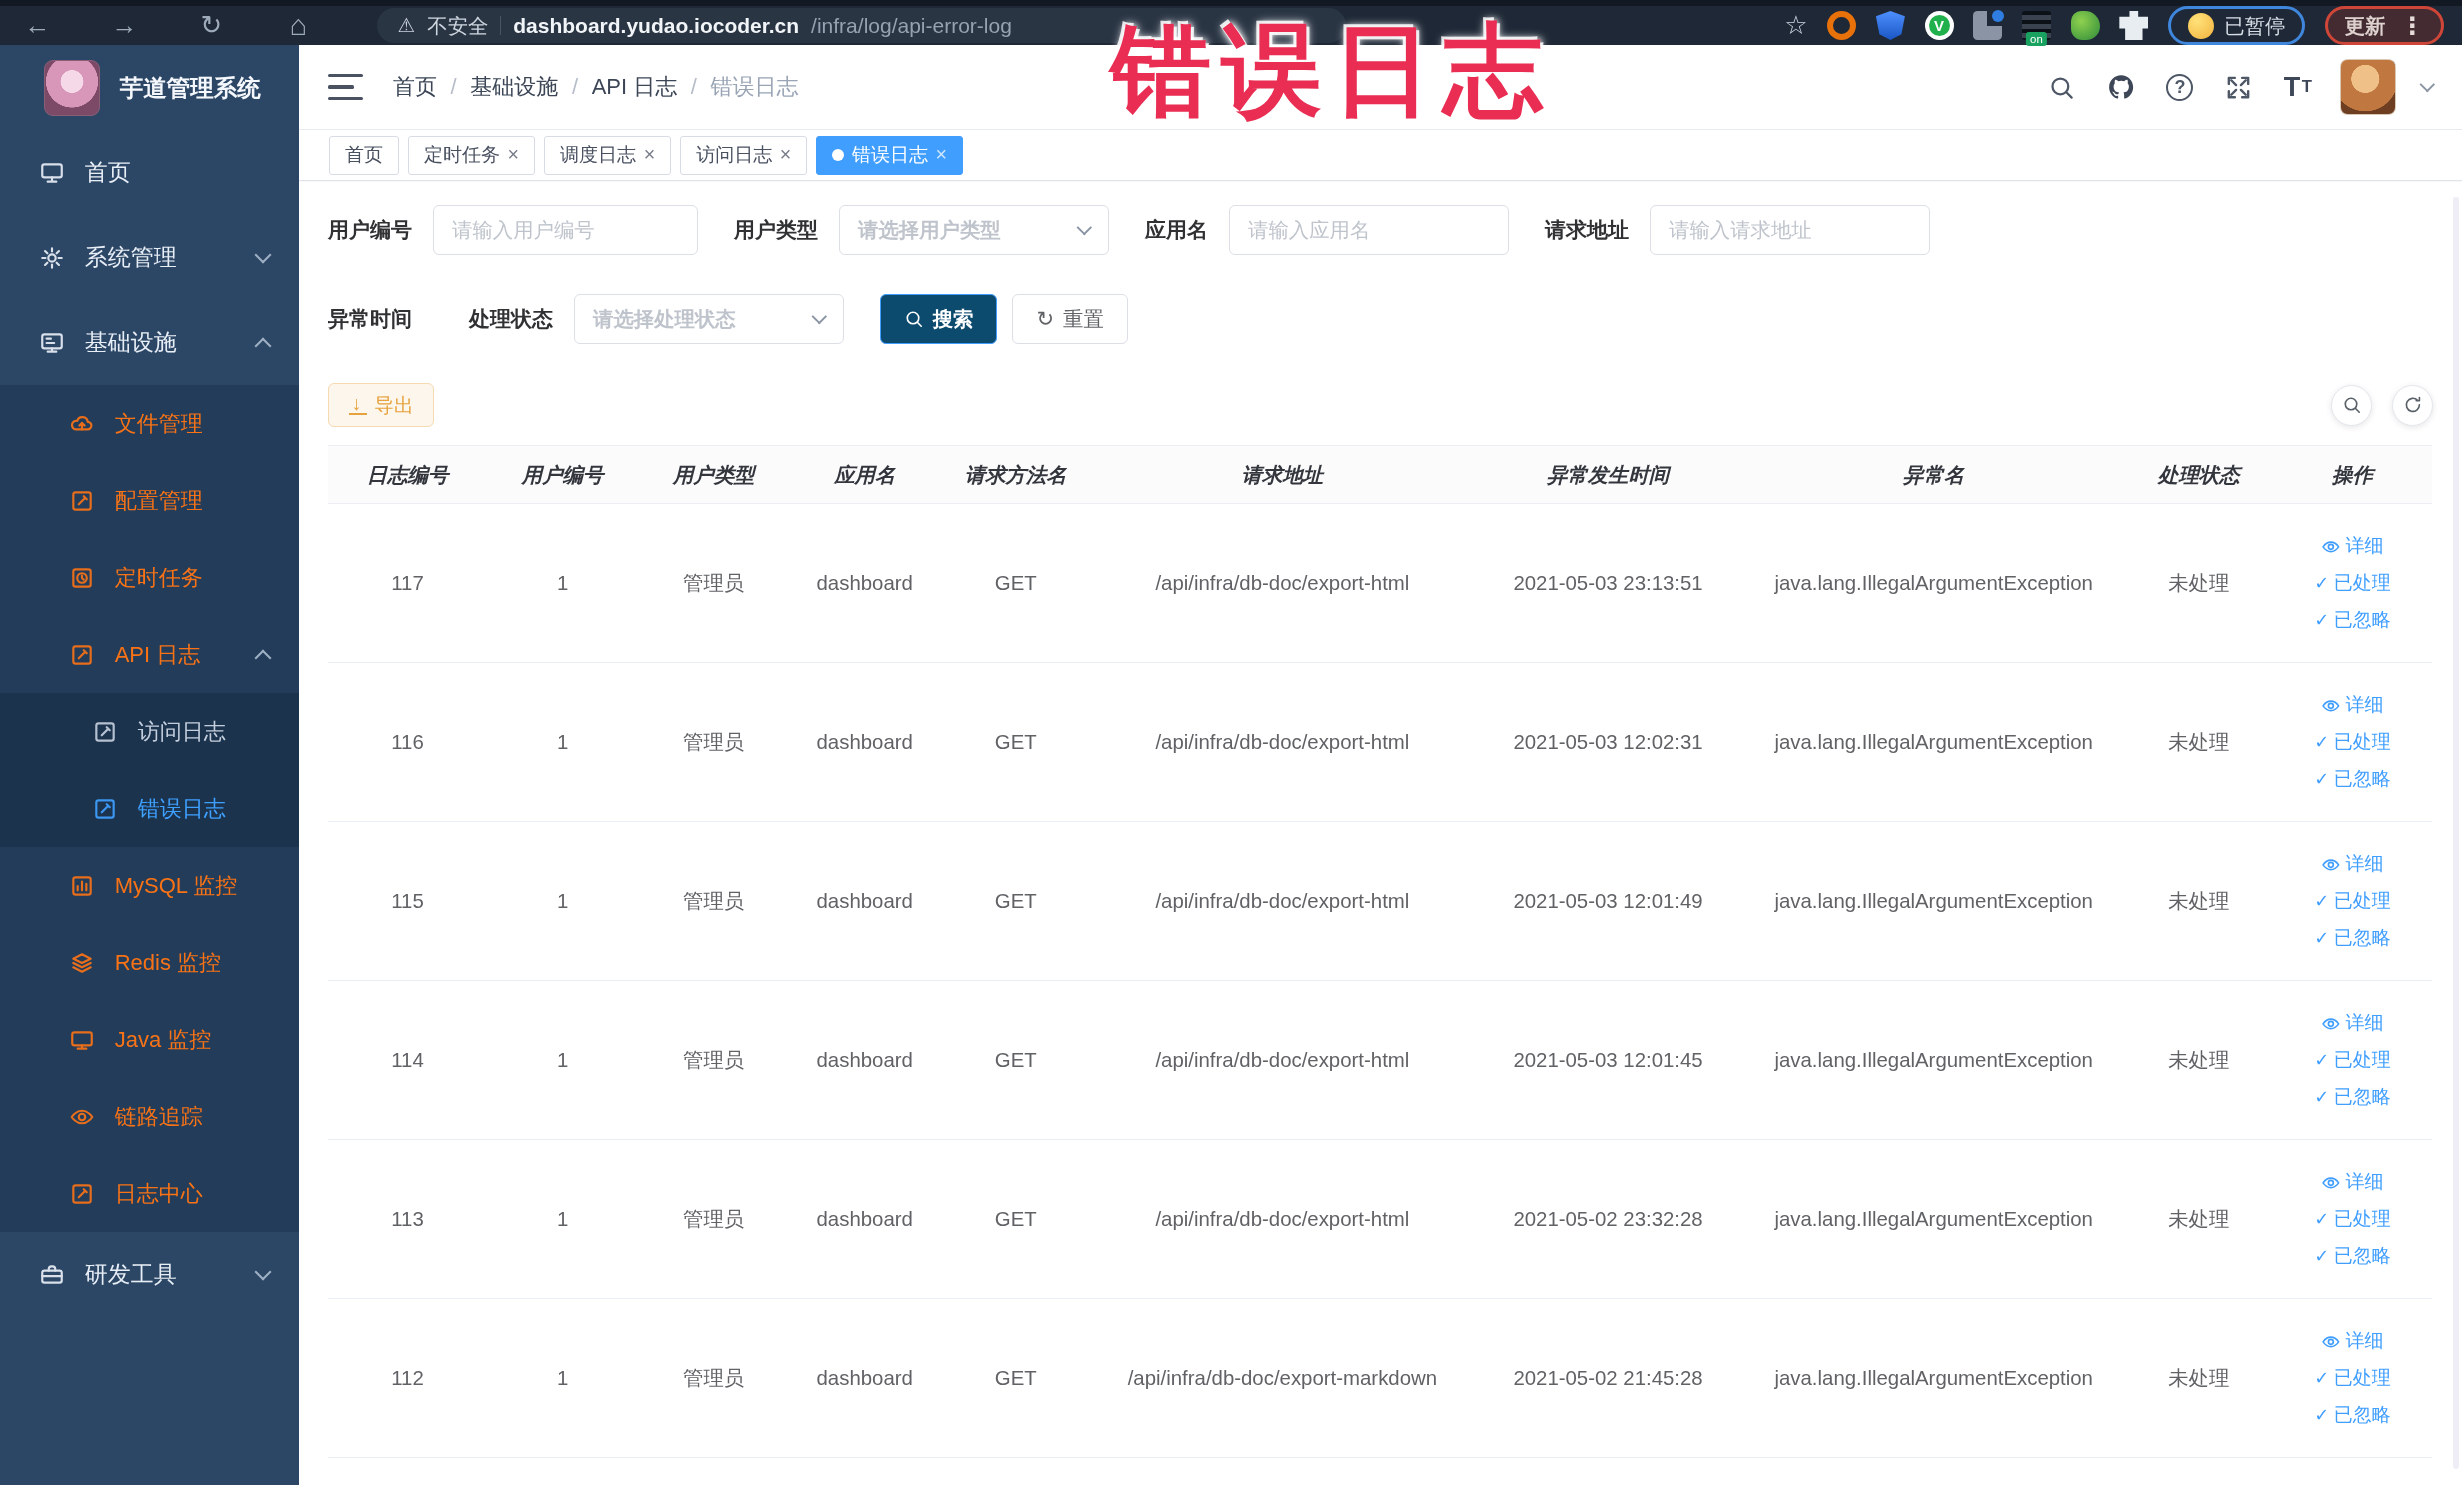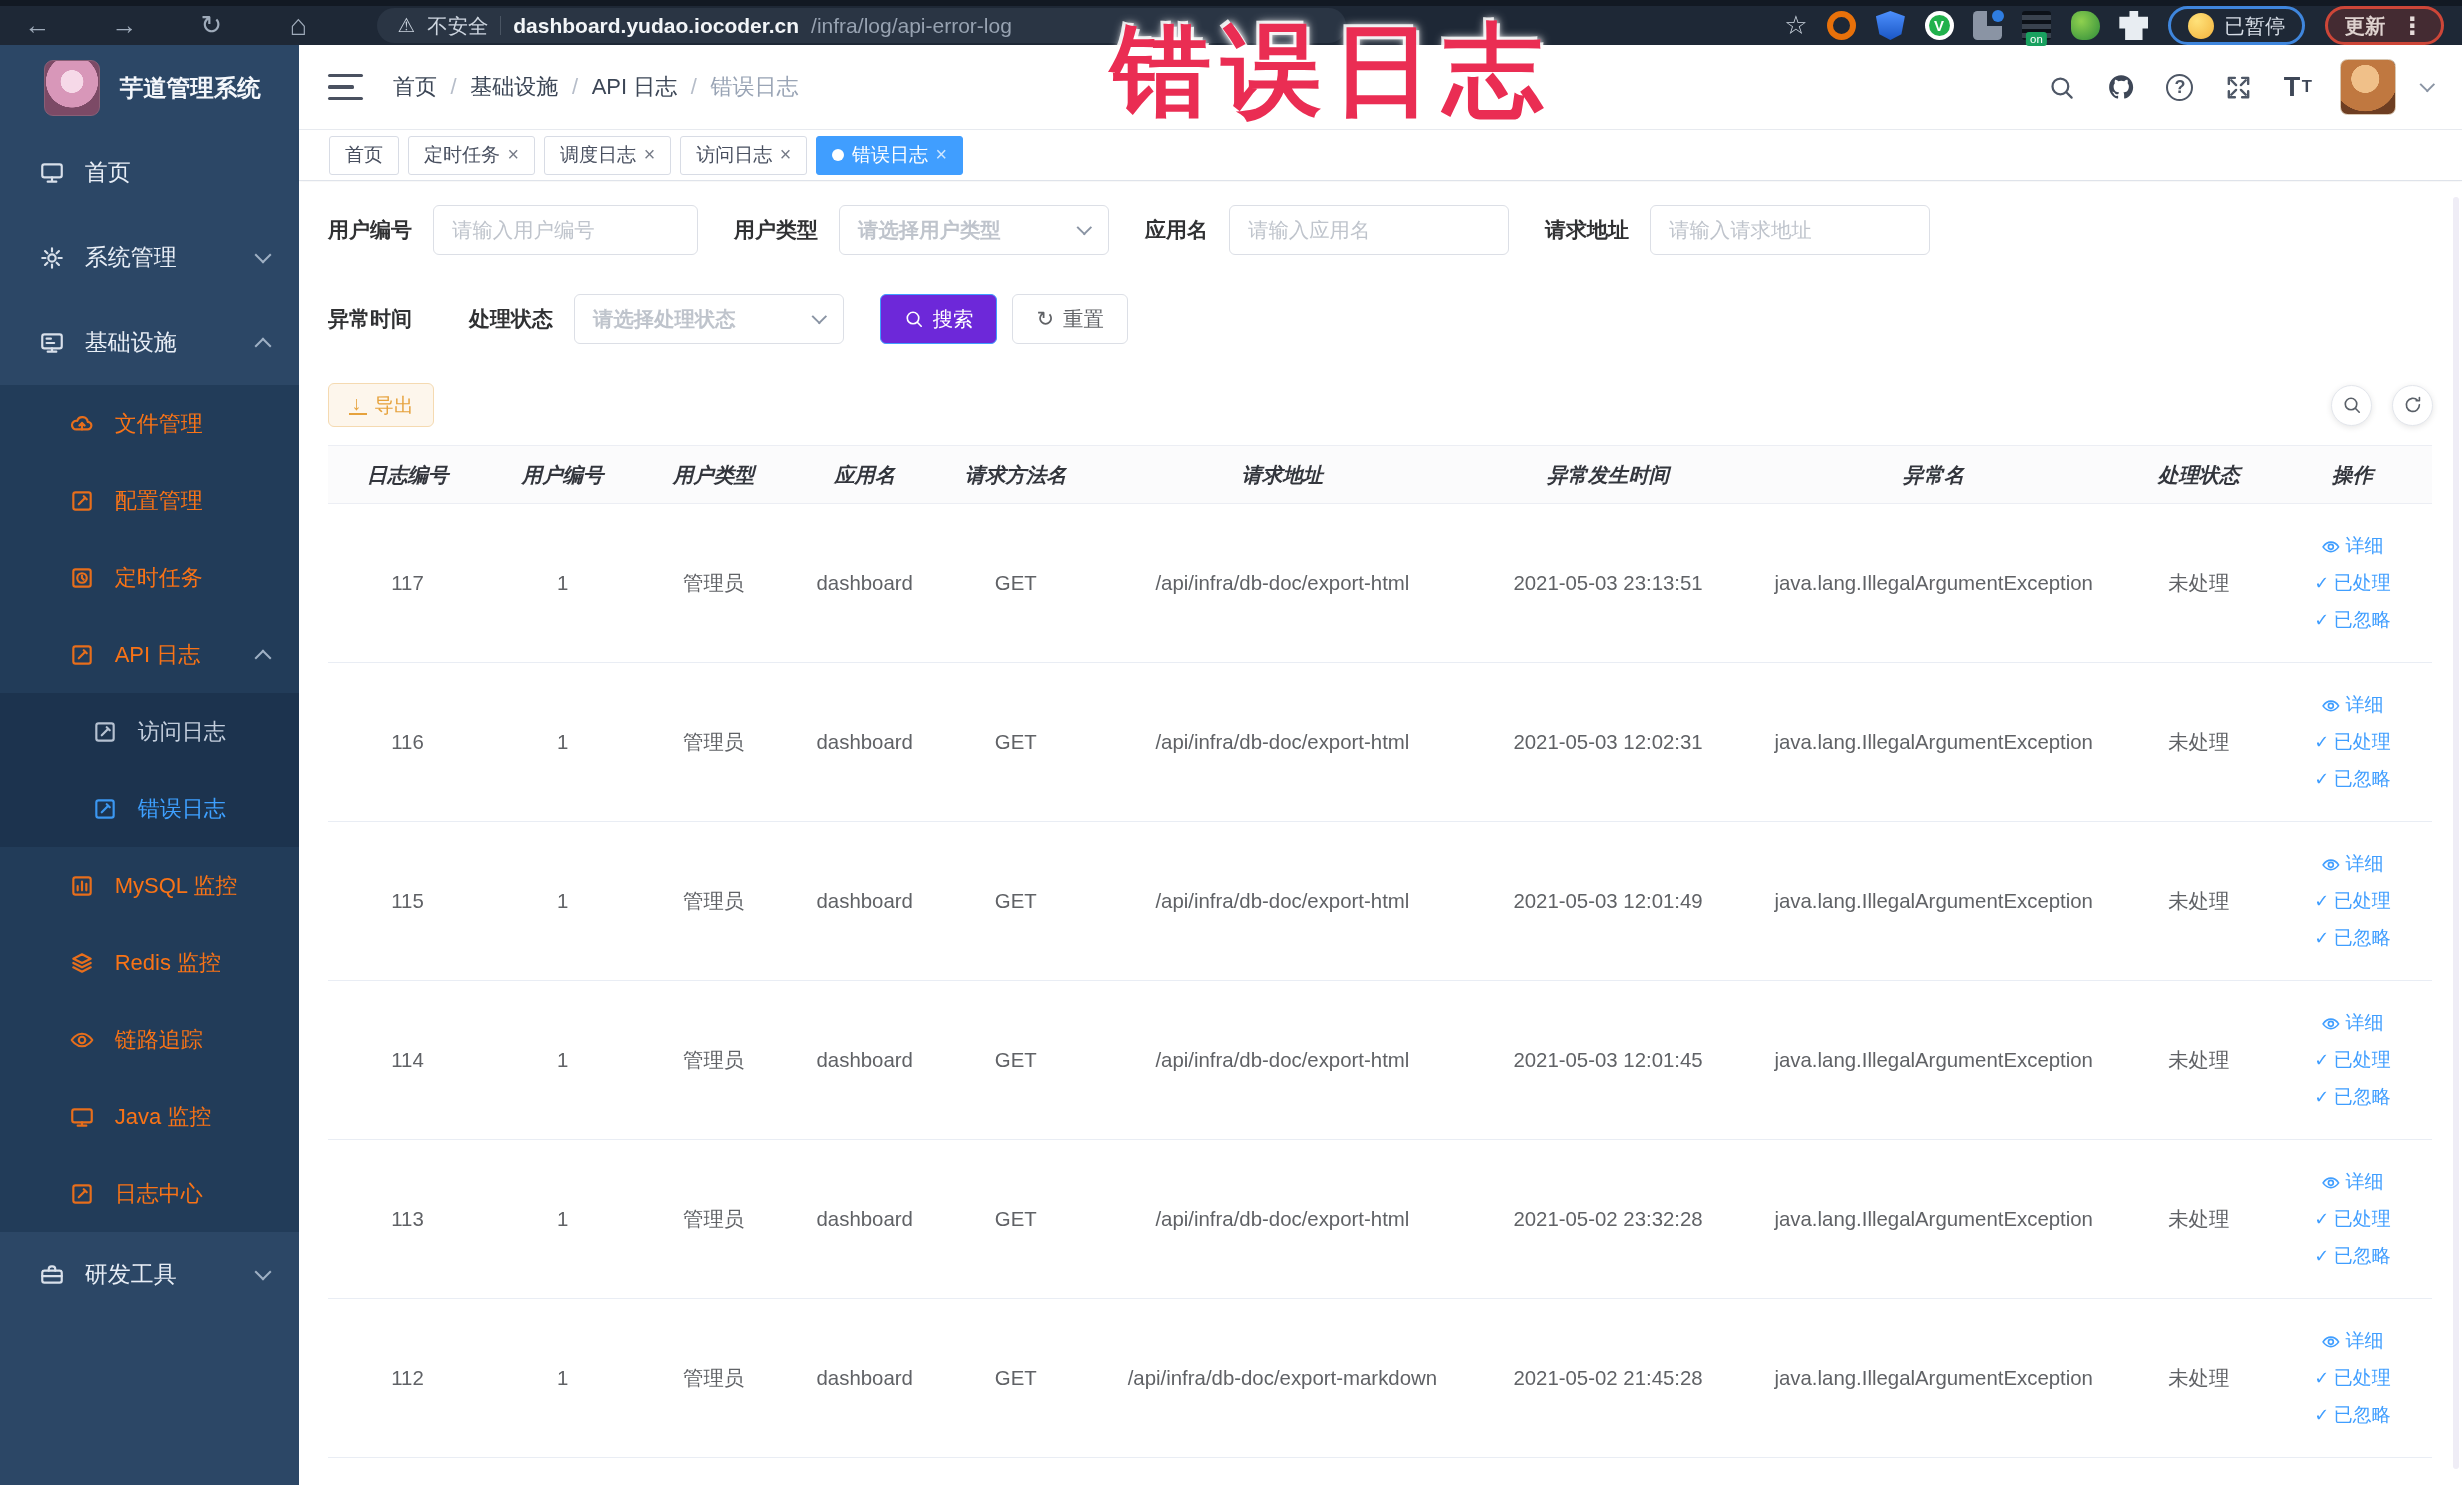--- a/index.html
+++ b/index.html
@@ -129,21 +129,21 @@
   .w350 { width:265px; } .w370 { width:280px; }
   .f-select { width:270px; justify-content:space-between; cursor:pointer;font-weight:bold; }
   .f-select .ph { font-size:20.4px; color:#bfc4cc; }
   .f-date { width:348px; gap:13.6px; }
   .f-date .ph { font-size:20.4px; color:#bfc4cc; }
   .f-date .sep { color:#bfc4cc; font-size:20.4px; }
   .cal-icon { width:23px; height:23px; border:1.5px solid #c0c4cc; border-radius:3px; position:relative; }
   .cal-icon::before { content:""; position:absolute; top:3.8px; left:2.3px; right:2.3px; height:1.5px; background:#c0c4cc; }
   .btn { display:flex; align-items:center; gap:9px; height:50px; border-radius:6px;
     padding:0 23px; font-size:20.4px; cursor:pointer; border:0.8px solid #dcdfe6; background:#fff; color:#606266; }
-  .btn-primary { background:#6d28d9; border-color:#409eff; color:#fff; }
+  .btn-primary { background:#0c4a6e; border-color:#409eff; color:#fff;font-weight:bold; }
   .btn-reset { margin-left:15px; }
   .i-refresh::before { content:"↻"; font-size:21px; }
 
   .toolbar-row { display:flex; align-items:center; justify-content:space-between; height:44px; }
   .btn-export { height:44px; padding:0 19.7px; font-size:19.7px; color:#e6a23c;
     background:#fdf6ec; border:0.8px solid #f5dab1; gap:7.6px; }
   .dl-icon { position:relative; width:18px; height:19.7px; }
   .dl-icon::before { content:"↓"; position:absolute; top:-3px; left:3px; font-size:19.7px; }
   .dl-icon::after { content:""; position:absolute; bottom:0; left:0; width:18px; height:2.3px; background:currentColor; }
   .circle-btns { display:flex; gap:19.7px; }
@@ -294,31 +294,31 @@
     </div>
     <div class="si lvl2">
       <svg class="micon stroke" viewBox="0 0 24 24">
           <path d="M4 8l8-4 8 4-8 4-8-4z"></path>
           <path d="M4 12l8 4 8-4M4 16l8 4 8-4"></path>
         </svg>
       <span>Redis 监控</span>
     </div>
     <div class="si lvl2">
       <svg class="micon stroke" viewBox="0 0 24 24">
+          <rect x="3" y="5" width="18" height="12" rx="2"></rect>
+          <path d="M12 17v3M8 20h8"></path>
+        </svg>
+      <span>Java 监控</span>
+    </div>
+    <div class="si lvl2">
+      <svg class="micon stroke" viewBox="0 0 24 24">
           <path d="M2.5 12S6.5 6.2 12 6.2 21.5 12 21.5 12 17.5 17.8 12 17.8 2.5 12 2.5 12z"></path>
           <circle cx="12" cy="12" r="3"></circle>
         </svg>
       <span>链路追踪</span>
-    </div>
-    <div class="si lvl2">
-      <svg class="micon stroke" viewBox="0 0 24 24">
-          <rect x="3" y="5" width="18" height="12" rx="2"></rect>
-          <path d="M12 17v3M8 20h8"></path>
-        </svg>
-      <span>Java 监控</span>
     </div>
     <div class="si lvl2">
       <svg class="micon stroke" viewBox="0 0 24 24">
           <rect x="4" y="4" width="16" height="16" rx="2"></rect>
           <path d="M9 15l6-6M13.6 7.6l2.8 2.8"></path>
         </svg>
       <span>日志中心</span>
     </div>
   </div>
 

